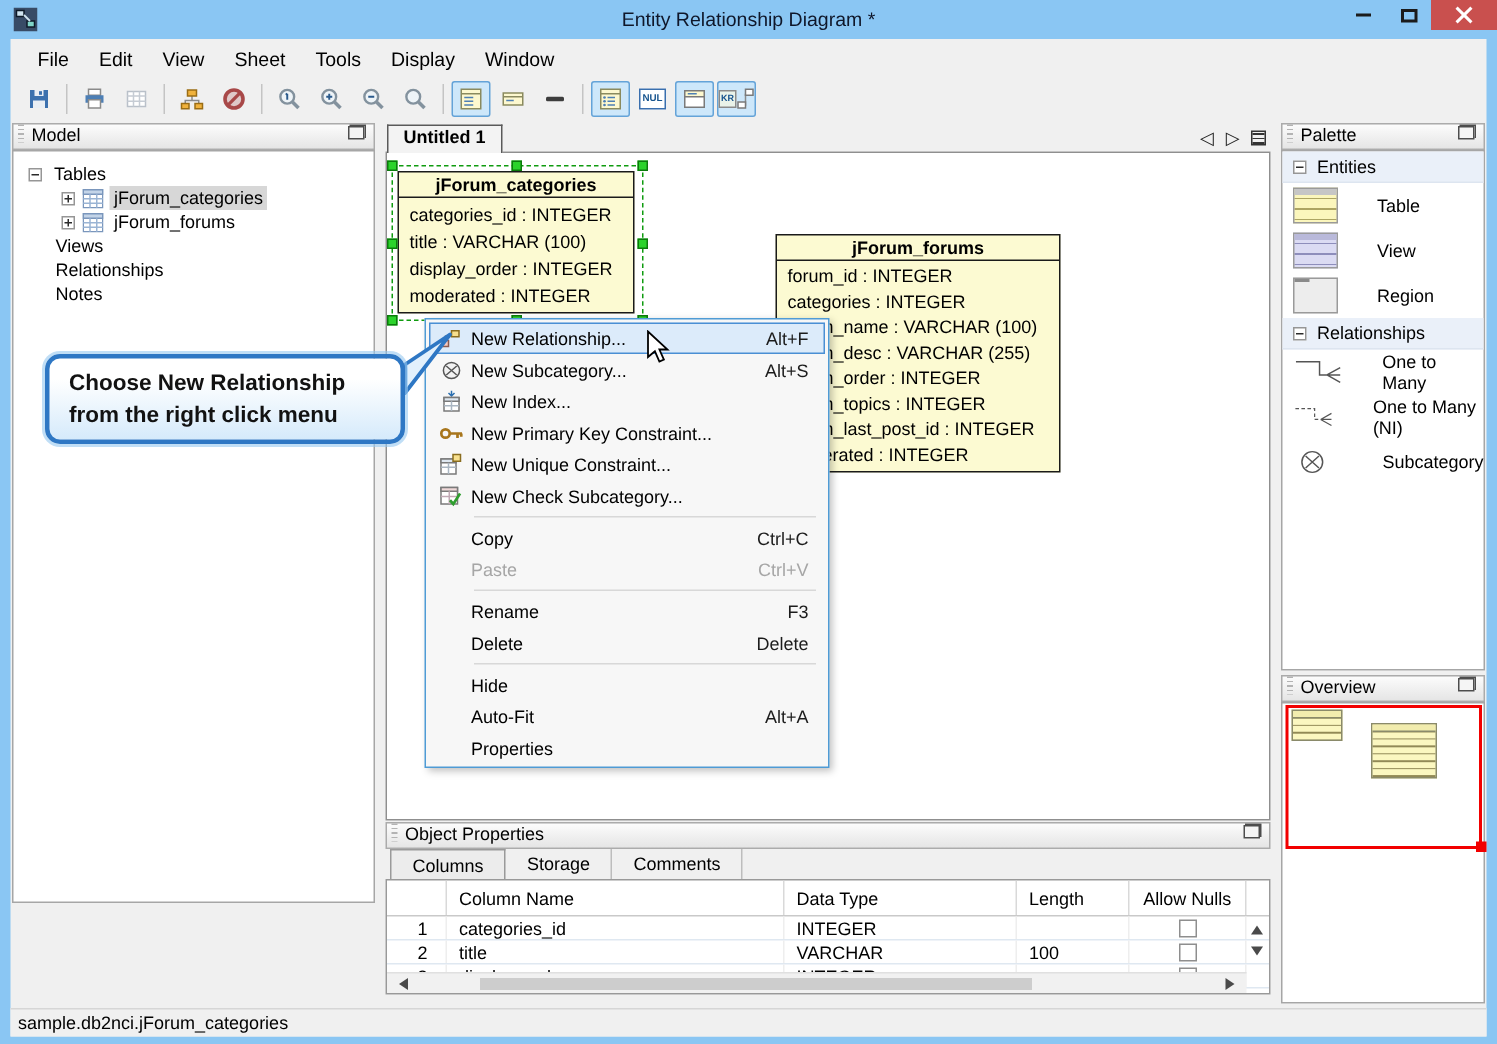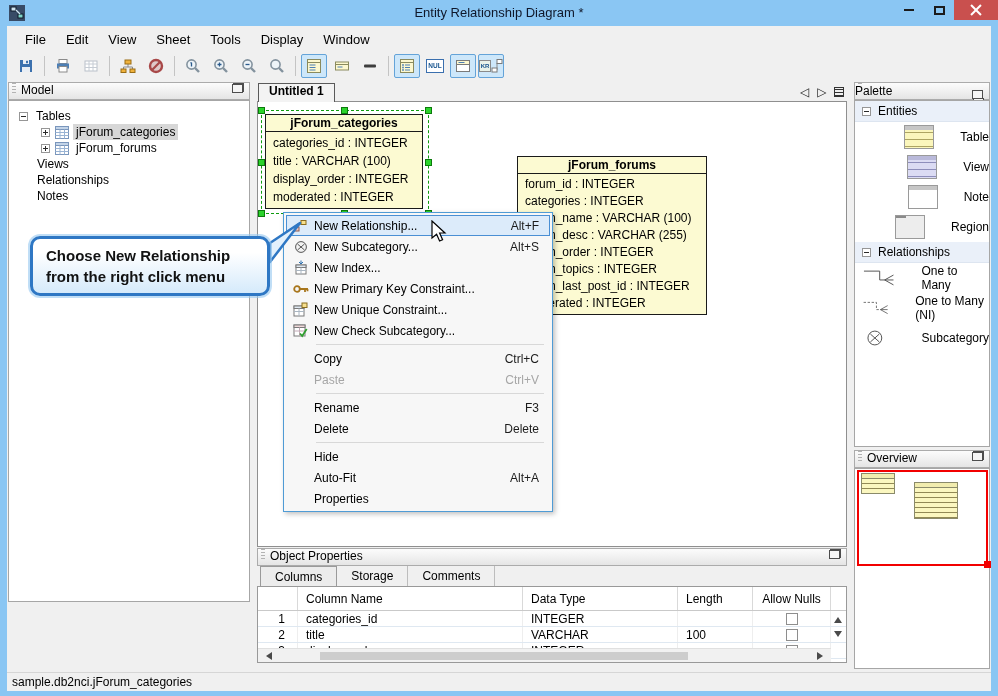--- a/index.html
+++ b/index.html
@@ -82,21 +82,21 @@
   .mi.selected { background:#dcebfa; border-color:#4a8fd4; }
   .mi.disabled .lb, .mi.disabled .sc { color:#a6a6a6; }
   .msep { height:1px; background:#d8d8d8; margin:3px 6px 3px 30px; }
 
   
   .cursor { position:absolute; left:431px; top:220px; z-index:7; }
 
   
   .psec { height:21px; display:flex; align-items:center; background:#eaf0f9; border-bottom:1px solid #dde5f0; padding-left:7px; }
   .psec .xp { margin-right:7px; }
-  .pitem { height:30px; display:flex; align-items:center; padding-left:7px; gap:26px;justify-content:flex-end; }
+  .pitem { height:30px; display:flex; align-items:center; padding-left:7px; gap:26px; }
   .thumb { flex:none; width:30px; height:24px; border:1px solid #9a9a9a; position:relative; }
   .thumb::before { content:""; position:absolute; left:0; right:0; top:0; height:4px; background:#c6c6c6; }
   .thumb.table { background:#fbf6bc repeating-linear-gradient(to bottom,transparent 0 6px,rgba(140,130,60,.7) 6px 7px); }
   .thumb.view { background:#dbdbf3 repeating-linear-gradient(to bottom,transparent 0 6px,rgba(90,90,150,.6) 6px 7px); }
   .thumb.view::before { background:#b9b9da; }
   .thumb.note { background:#fff; }
   .thumb.region { background:#ededed; }
   .thumb.region::before { height:2px; width:10px; background:#8a8a8a; }
 
   
@@ -483,41 +483,37 @@
   </svg>
   <div class="callout">
     <div>Choose New Relationship</div>
     <div>from the right click menu</div>
   </div>
 
   <svg class="cursor" width="18" height="24" viewBox="0 0 18 24">
     <polygon points="1,1 1,18 5.6,14.2 8.6,21 11.6,19.7 8.6,13 14,13" fill="#fff" stroke="#000" stroke-width="1.2"></polygon>
   </svg>
 
-  <div class="phead" style="left:854px; top:82px; width:136px;flex-direction:column;">
+  <div class="phead" style="left:854px; top:82px; width:136px;">
     <span class="grip"></span>
     <span>Palette</span>
     <span class="float-ico"></span>
   </div>
   <div class="pbody" style="left:854px; top:100px; width:136px; height:347px;">
     <div class="psec">
       <span class="xp"></span>
       <span>Entities</span>
     </div>
     <div class="pitem">
       <span class="thumb table"></span>
       <span>Table</span>
     </div>
     <div class="pitem">
       <span class="thumb view"></span>
       <span>View</span>
-    </div>
-    <div class="pitem">
-      <span class="thumb note"></span>
-      <span>Note</span>
     </div>
     <div class="pitem">
       <span class="thumb region"></span>
       <span>Region</span>
     </div>
     <div class="psec">
       <span class="xp"></span>
       <span>Relationships</span>
     </div>
     <div class="pitem">

